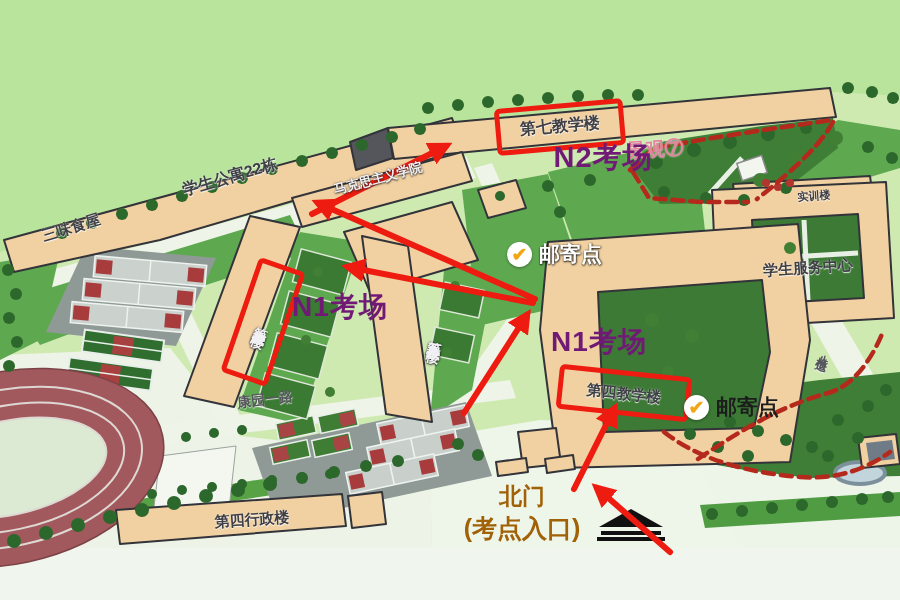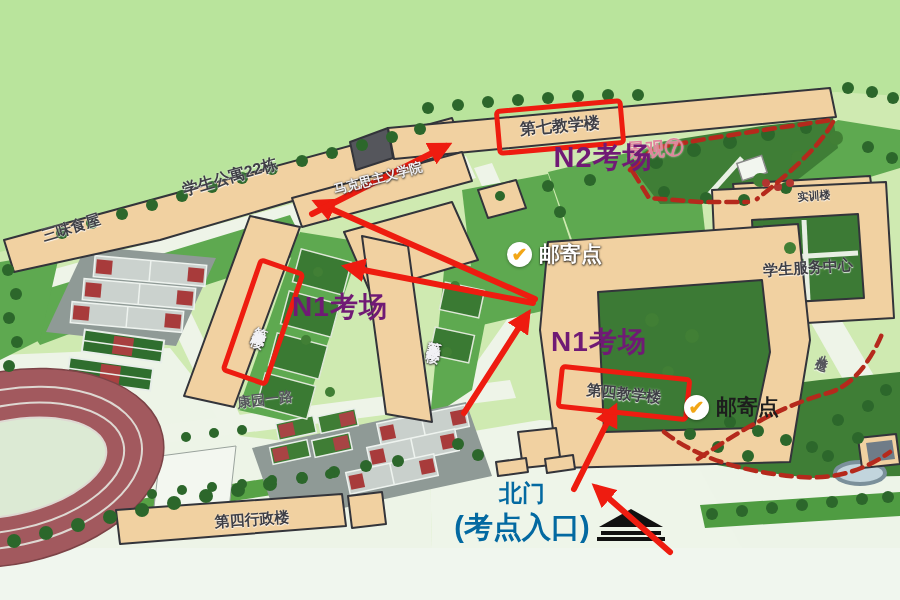--- a/index.html
+++ b/index.html
@@ -14,21 +14,21 @@
   .pink{color:#e0849c;text-shadow:0 0 2px rgba(255,255,255,.8);}
   .red{color:#701a75;font-weight:800;letter-spacing:1px;}
   .vert{writing-mode:vertical-rl;text-orientation:upright;letter-spacing:2px;}
   .mail{position:absolute;display:flex;align-items:center;gap:7px;}
   .chk{width:25px;height:25px;border-radius:50%;background:#fff;color:#f2a616;
        font-size:19px;font-weight:900;display:flex;align-items:center;justify-content:center;
        box-shadow:0 1px 3px rgba(0,0,0,.35);}
   .mail-w{color:#fff;font-size:21px;font-weight:700;
           text-shadow:0 1px 2px rgba(0,0,0,.85),1px 0 2px rgba(0,0,0,.6);}
   .mail-b{color:#1d1d1d;font-size:21px;font-weight:700;}
-  .gate-lbl{position:absolute;transform:translate(-50%,-50%);color:#0369a1;
+  .gate-lbl{position:absolute;transform:translate(-50%,-50%);color:#a16207;
             font-weight:800;text-align:center;line-height:1.3;white-space:nowrap;}
 </style>
 </head>
 <body>
 
 <div class="frame">
 <svg width="900" height="600" viewBox="0 0 900 600">
   <defs>
     <marker id="ah" viewBox="0 0 10 10" refX="7" refY="5" markerWidth="4" markerHeight="4" orient="auto-start-reverse">
       <path d="M0 0 L10 5 L0 10 z" fill="#ee1c10"></path>
@@ -363,15 +363,15 @@
     <span class="chk">✔</span>
     <span class="mail-w">邮寄点</span>
   </div>
   <div class="mail" style="left:684px;top:393px;">
     <span class="chk">✔</span>
     <span class="mail-b">邮寄点</span>
   </div>
 
   <div class="gate-lbl" style="left:522px;top:513px;">
     <div style="font-size:23px">北门</div>
-    <div style="font-size:29px">(考点入口)</div>
+    <div style="font-size:25px">(考点入口)</div>
   </div>
 </div>
 
 </body></html>

